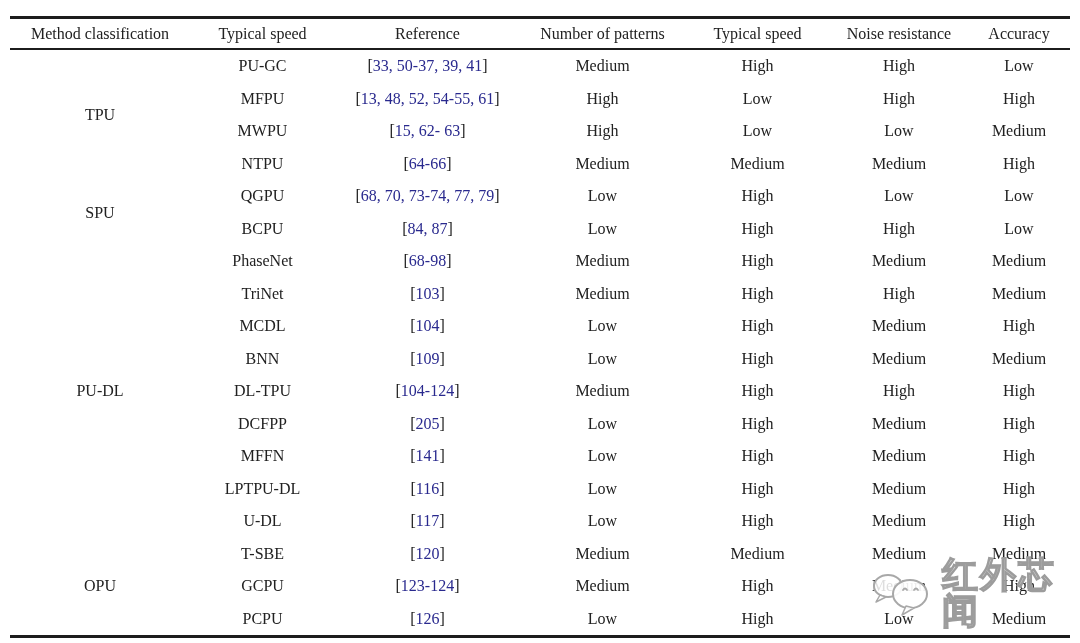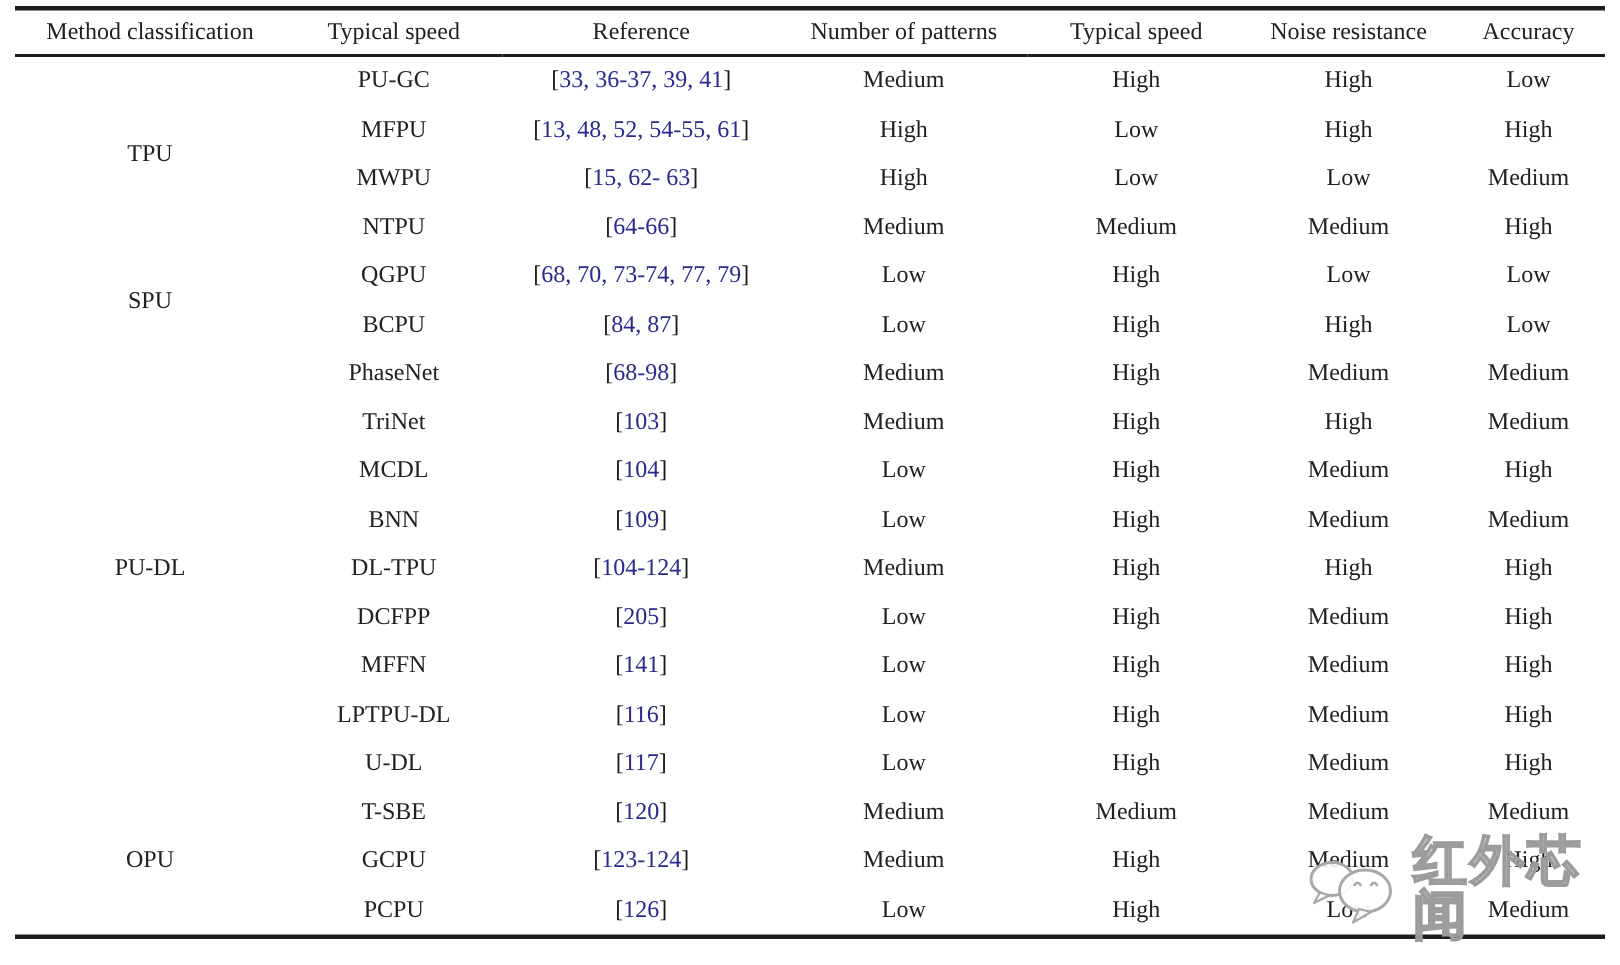--- a/index.html
+++ b/index.html
@@ -2,21 +2,21 @@
 <html><head>
 <meta charset="utf-8">
 <style>
   html,body{margin:0;padding:0;}
   body{
     width:1080px;height:643px;position:relative;background:#ffffff;
     font-family:"Liberation Serif","DejaVu Serif",serif;color:#212121;
     overflow:hidden;
   }
   .tablebox{
-    position:absolute;left:10px;top:4px;width:1060px;
+    position:absolute;left:10px;top:16px;width:1060px;
     border-top:3px solid #1c1c1c;border-bottom:3px solid #1c1c1c;
   }
   table{width:100%;border-collapse:collapse;table-layout:fixed;}
   th{
     height:29px;font-weight:normal;font-size:16px;color:#212121;
     border-bottom:2px solid #1c1c1c;text-align:center;padding:0;
     white-space:nowrap;
   }
   td{
     height:32.5px;font-size:16px;text-align:center;padding:0;
@@ -59,21 +59,21 @@
       <th>Typical speed</th>
       <th>Noise resistance</th>
       <th>Accuracy</th>
     </tr>
   </thead>
   <tbody>
 
     <tr>
       <td rowspan="4">TPU</td>
       <td>PU-GC</td>
-      <td><span class="br">[</span><span class="refnum">33, 36-37, 39, 41</span><span class="br">]</span></td>
+      <td><span class="br">[</span><span class="refnum">33, 50-37, 39, 41</span><span class="br">]</span></td>
       <td>Medium</td>
       <td>High</td>
       <td>High</td>
       <td>Low</td>
     </tr>
     <tr>
       <td>MFPU</td>
       <td><span class="br">[</span><span class="refnum">13, 48, 52, 54-55, 61</span><span class="br">]</span></td>
       <td>High</td>
       <td>Low</td>

